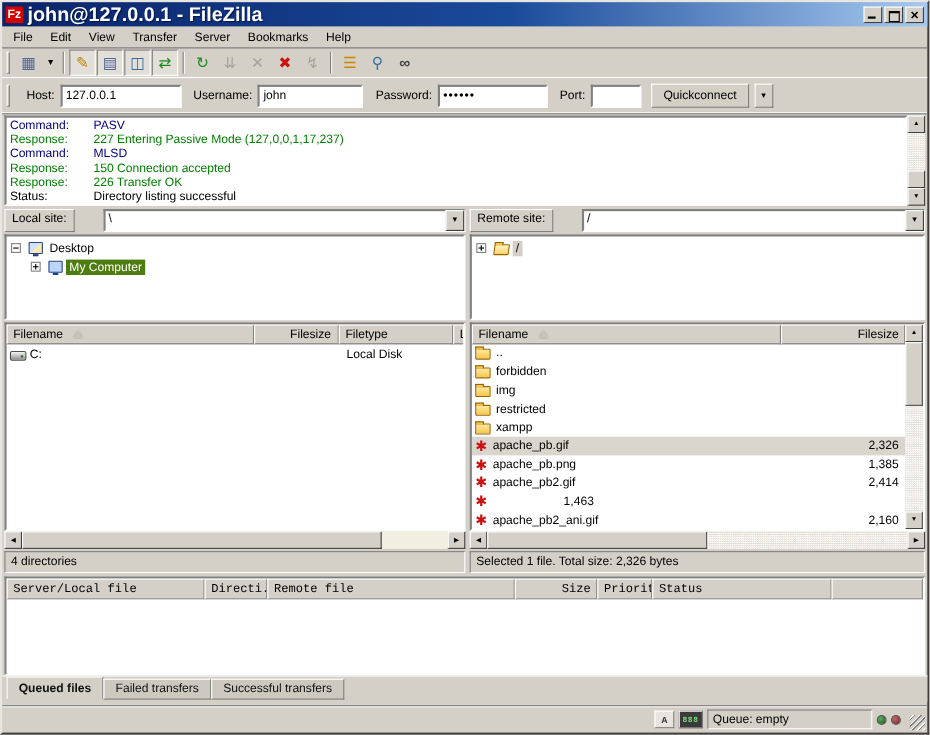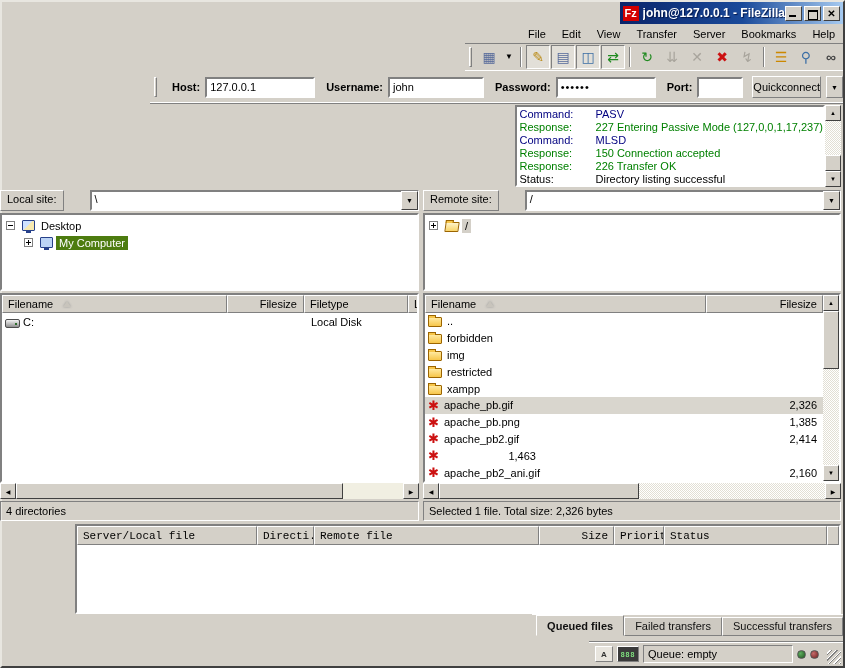--- a/index.html
+++ b/index.html
@@ -1,29 +1,29 @@
 <!DOCTYPE html>
 <html><head>
 <meta charset="utf-8">
 <style>
   * { margin:0; padding:0; box-sizing:border-box; }
   html,body { width:845px; height:668px; overflow:hidden; }
   body { font-family:"Liberation Sans", sans-serif; font-size:11px; color:#000; background:#d4d0c8; }
 
   .window { width:845px; height:668px; background:#d4d0c8;
-    border:2px solid; border-color:#e8e6e0 #404040 #404040 #e8e6e0; display:flex; flex-direction:column;align-items:flex-end; }
+    border:2px solid; border-color:#e8e6e0 #404040 #404040 #e8e6e0; display:flex; flex-direction:column; }
 
   
   .raised  { border:1px solid; border-color:#fff #808080 #808080 #fff; background:#d4d0c8; }
   .field   { border:2px solid; border-color:#808080 #fff #fff #808080; background:#fff; }
 
   
   .titlebar { height:22px; background:linear-gradient(90deg,#0a246a,#1a4a9a 55%,#a6caf0); display:flex; align-items:center; padding:0 3px; flex:none; }
   .fz-logo { width:16px; height:15px; background:#d40000; color:#fff; font-weight:bold; font-size:11px; line-height:15px; text-align:center; margin-right:4px; flex:none; }
-  .title-text { color:#fff; font-weight:bold; font-size:12px; text-shadow:1px 1px 1px #00154a; flex:1; white-space:nowrap; overflow:hidden; }
+  .title-text { color:#fff; font-weight:bold; font-size:18px; text-shadow:1px 1px 1px #00154a; flex:1; white-space:nowrap; overflow:hidden; }
   .winbtns { display:flex; gap:2px; }
   .winbtn { width:17px; height:15px; background:#d4d0c8; border:1px solid; border-color:#fff #404040 #404040 #fff; position:relative; }
   .winbtn-min::before { content:""; position:absolute; left:3px; bottom:3px; width:7px; height:2px; background:#000; }
   .winbtn-max::before { content:""; position:absolute; left:3px; top:3px; width:8px; height:7px; border:1px solid #000; border-top-width:2px; }
   .winbtn-close::before { content:"✕"; position:absolute; left:0; right:0; top:1px; text-align:center; font-size:10px; font-weight:bold; }
 
   
   .menubar { height:19px; display:flex; align-items:center; padding-left:2px; flex:none; }
   .menu-item { padding:2px 8px; cursor:default; }
 
@@ -33,24 +33,24 @@
   .tb-btn { width:24px; height:24px; display:flex; align-items:center; justify-content:center; font-size:14px; border:1px solid transparent; }
   .tb-btn.pressed { border-color:#808080 #fff #fff #808080; background:#e2dfd8; }
   .tb-btn.small { width:14px; font-size:8px; }
   .tb-sep { width:2px; height:20px; border-left:1px solid #808080; border-right:1px solid #fff; margin:0 3px; }
   .g-blue { color:#3b6ea5; } .g-steel { color:#55699a; } .g-pencil { color:#b8860b; }
   .g-green { color:#1f8a1f; } .g-disabled { color:#a8a49c; } .g-red { color:#cc1111; }
   .g-orange { color:#cc8800; } .g-dark { color:#444; font-weight:bold; }
 
   
   .quickbar { height:33px; display:flex; align-items:center; gap:5px; padding-left:4px; flex:none; border-bottom:1px solid #808080; box-shadow:0 -1px 0 #fff inset; }
-  .q-label { margin-left:6px;font-weight:bold; }
+  .q-label { margin-left:6px; }
   .q-input { height:21px; padding:2px 3px; font-family:"Liberation Sans",sans-serif; font-size:11px; }
   .q-host { width:110px; } .q-user { width:96px; } .q-pass { width:100px; letter-spacing:1px; } .q-port { width:46px; }
-  .q-btn { height:22px; padding:0 0; font-size:11px; display:flex; align-items:center; margin-left:4px; }
+  .q-btn { height:22px; padding:0 10px; font-size:11px; display:flex; align-items:center; margin-left:4px; }
   .q-drop { width:17px; height:22px; display:flex; align-items:center; justify-content:center; font-size:7px; }
 
   
   .log-wrap { height:82px; margin:1px 2px 0 2px; display:flex; flex:none; }
   .log { flex:1; background:#fff; border:2px solid; border-color:#808080 #fff #fff #808080; padding:1px 0 0 3px; overflow:hidden; line-height:13px; }
   .log-line { white-space:nowrap; }
   .log-label { display:inline-block; width:76px; }
   .lc-command { color:#000080; } .lc-response { color:#008000; } .lc-status { color:#000; }
 
   

